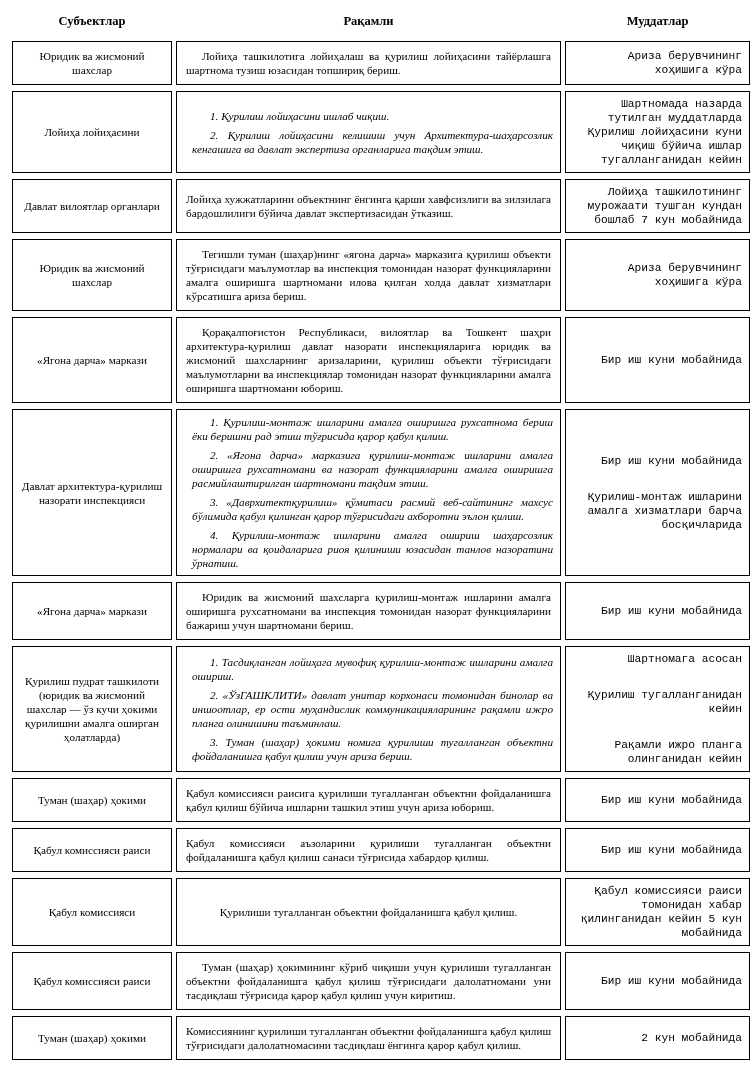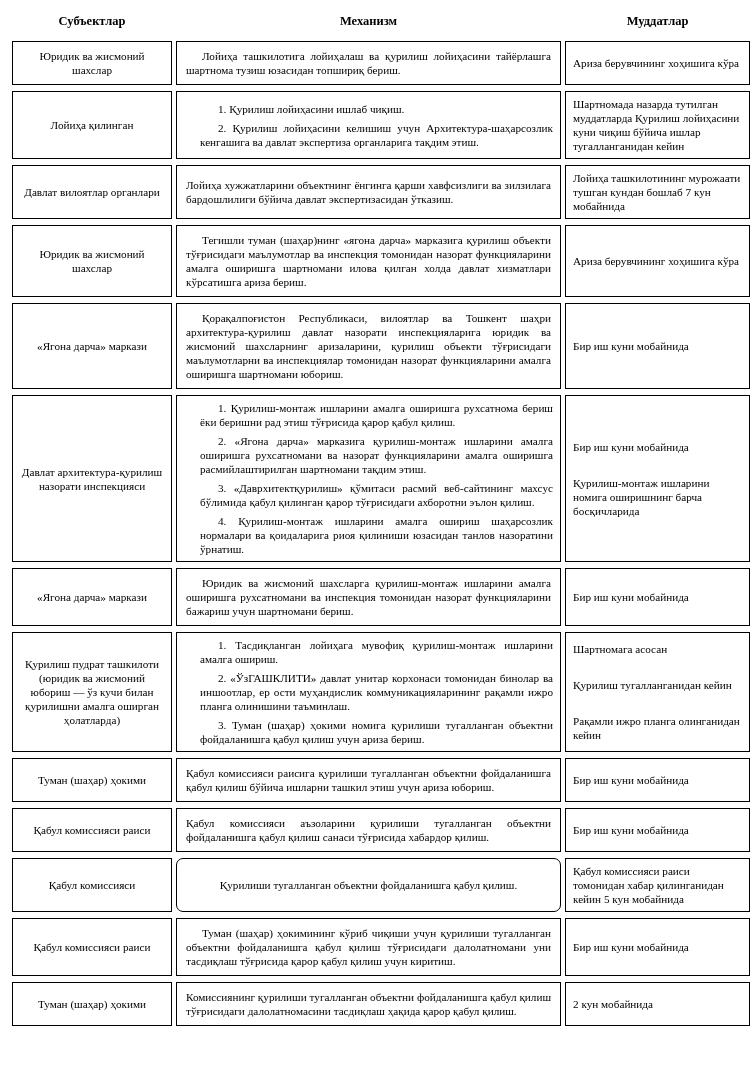--- a/index.html
+++ b/index.html
@@ -43,35 +43,36 @@
   }
   td.subject {
     text-align: center;
   }
   td.mech {
     text-align: justify;
     text-justify: inter-word;
   }
   td.mech.center {
     text-align: center;
-    border-radius: 7px;
   }
   td.term {
-    text-align: left;
+    text-align: right;
+    font-family: Liberation Mono, monospace;
   }
   .numlist {
     margin: 0;
     padding: 0;
     list-style: none;
   }
   .numlist li {
-    margin: 0 0 5px 16px;
+    margin: 0 0 5px 8px;
     text-align: justify;
     text-justify: inter-word;
     text-indent: 18px;
+    font-style: italic;
   }
   .numlist li:last-child {
     margin-bottom: 0;
   }
   .para {
     margin: 2px;
     text-indent: 16px;
   }
   .para.noind {
     text-indent: 0;
@@ -89,36 +90,36 @@
 <div class="sheet">
   <table class="grid">
     <colgroup>
       <col class="c1">
       <col class="c2">
       <col class="c3">
     </colgroup>
     <thead>
       <tr>
         <th>Субъектлар</th>
-        <th>Механизм</th>
+        <th>Рақамли</th>
         <th>Муддатлар</th>
       </tr>
     </thead>
     <tbody>
 
       <tr>
         <td class="cell subject">Юридик ва жисмоний шахслар</td>
         <td class="cell mech">
           <p class="para">Лойиҳа ташкилотига лойиҳалаш ва қурилиш лойиҳасини тайёрлашга шартнома тузиш юзасидан топшириқ бериш.</p>
         </td>
         <td class="cell term">Ариза берувчининг хоҳишига кўра</td>
       </tr>
 
       <tr>
-        <td class="cell subject">Лойиҳа қилинган</td>
+        <td class="cell subject">Лойиҳа лойиҳасини</td>
         <td class="cell mech">
           <ul class="numlist">
             <li>1. Қурилиш лойиҳасини ишлаб чиқиш.</li>
             <li>2. Қурилиш лойиҳасини келишиш учун Архитектура-шаҳарсозлик кенгашига ва давлат экспертиза органларига тақдим этиш.</li>
           </ul>
         </td>
         <td class="cell term">Шартномада назарда тутилган муддатларда Қурилиш лойиҳасини куни чиқиш бўйича ишлар тугалланганидан кейин</td>
       </tr>
 
 
@@ -151,34 +152,34 @@
         <td class="cell mech">
           <ul class="numlist">
             <li>1. Қурилиш-монтаж ишларини амалга оширишга рухсатнома бериш ёки беришни рад этиш тўғрисида қарор қабул қилиш.</li>
             <li>2. «Ягона дарча» марказига қурилиш-монтаж ишларини амалга оширишга рухсатномани ва назорат функцияларини амалга оширишга расмийлаштирилган шартномани тақдим этиш.</li>
             <li>3. «Даврхитектқурилиш» қўмитаси расмий веб-сайтининг махсус бўлимида қабул қилинган қарор тўғрисидаги ахборотни эълон қилиш.</li>
             <li>4. Қурилиш-монтаж ишларини амалга ошириш шаҳарсозлик нормалари ва қоидаларига риоя қилиниши юзасидан танлов назоратини ўрнатиш.</li>
           </ul>
         </td>
         <td class="cell term">
           <p class="term-block">Бир иш куни мобайнида</p>
-          <p class="term-block">Қурилиш-монтаж ишларини номига оширишнинг барча босқичларида</p>
+          <p class="term-block">Қурилиш-монтаж ишларини амалга хизматлари барча босқичларида</p>
         </td>
       </tr>
 
       <tr>
         <td class="cell subject">«Ягона дарча» маркази</td>
         <td class="cell mech">
           <p class="para">Юридик ва жисмоний шахсларга қурилиш-монтаж ишларини амалга оширишга рухсатномани ва инспекция томонидан назорат функцияларини бажариш учун шартномани бериш.</p>
         </td>
         <td class="cell term">Бир иш куни мобайнида</td>
       </tr>
 
       <tr>
-        <td class="cell subject">Қурилиш пудрат ташкилоти (юридик ва жисмоний юбориш — ўз кучи билан қурилишни амалга оширган ҳолатларда)</td>
+        <td class="cell subject">Қурилиш пудрат ташкилоти (юридик ва жисмоний шахслар — ўз кучи ҳокими қурилишни амалга оширган ҳолатларда)</td>
         <td class="cell mech">
           <ul class="numlist">
             <li>1. Тасдиқланган лойиҳага мувофиқ қурилиш-монтаж ишларини амалга ошириш.</li>
             <li>2. «ЎзГАШКЛИТИ» давлат унитар корхонаси томонидан бинолар ва иншоотлар, ер ости муҳандислик коммуникацияларининг рақамли ижро планга олинишини таъминлаш.</li>
             <li>3. Туман (шаҳар) ҳокими номига қурилиши тугалланган объектни фойдаланишга қабул қилиш учун ариза бериш.</li>
           </ul>
         </td>
         <td class="cell term">
           <p class="term-block">Шартномага асосан</p>
           <p class="term-block">Қурилиш тугалланганидан кейин</p>
@@ -214,20 +215,20 @@
         <td class="cell subject">Қабул комиссияси раиси</td>
         <td class="cell mech">
           <p class="para">Туман (шаҳар) ҳокимининг кўриб чиқиши учун қурилиши тугалланган объектни фойдаланишга қабул қилиш тўғрисидаги далолатномани уни тасдиқлаш тўғрисида қарор қабул қилиш учун киритиш.</p>
         </td>
         <td class="cell term">Бир иш куни мобайнида</td>
       </tr>
 
       <tr>
         <td class="cell subject">Туман (шаҳар) ҳокими</td>
         <td class="cell mech">
-          <p class="para noind">Комиссиянинг қурилиши тугалланган объектни фойдаланишга қабул қилиш тўғрисидаги далолатномасини тасдиқлаш ҳақида қарор қабул қилиш.</p>
+          <p class="para noind">Комиссиянинг қурилиши тугалланган объектни фойдаланишга қабул қилиш тўғрисидаги далолатномасини тасдиқлаш ёнгинга қарор қабул қилиш.</p>
         </td>
         <td class="cell term">2 кун мобайнида</td>
       </tr>
 
     </tbody>
   </table>
 </div>
 
 </body></html>

